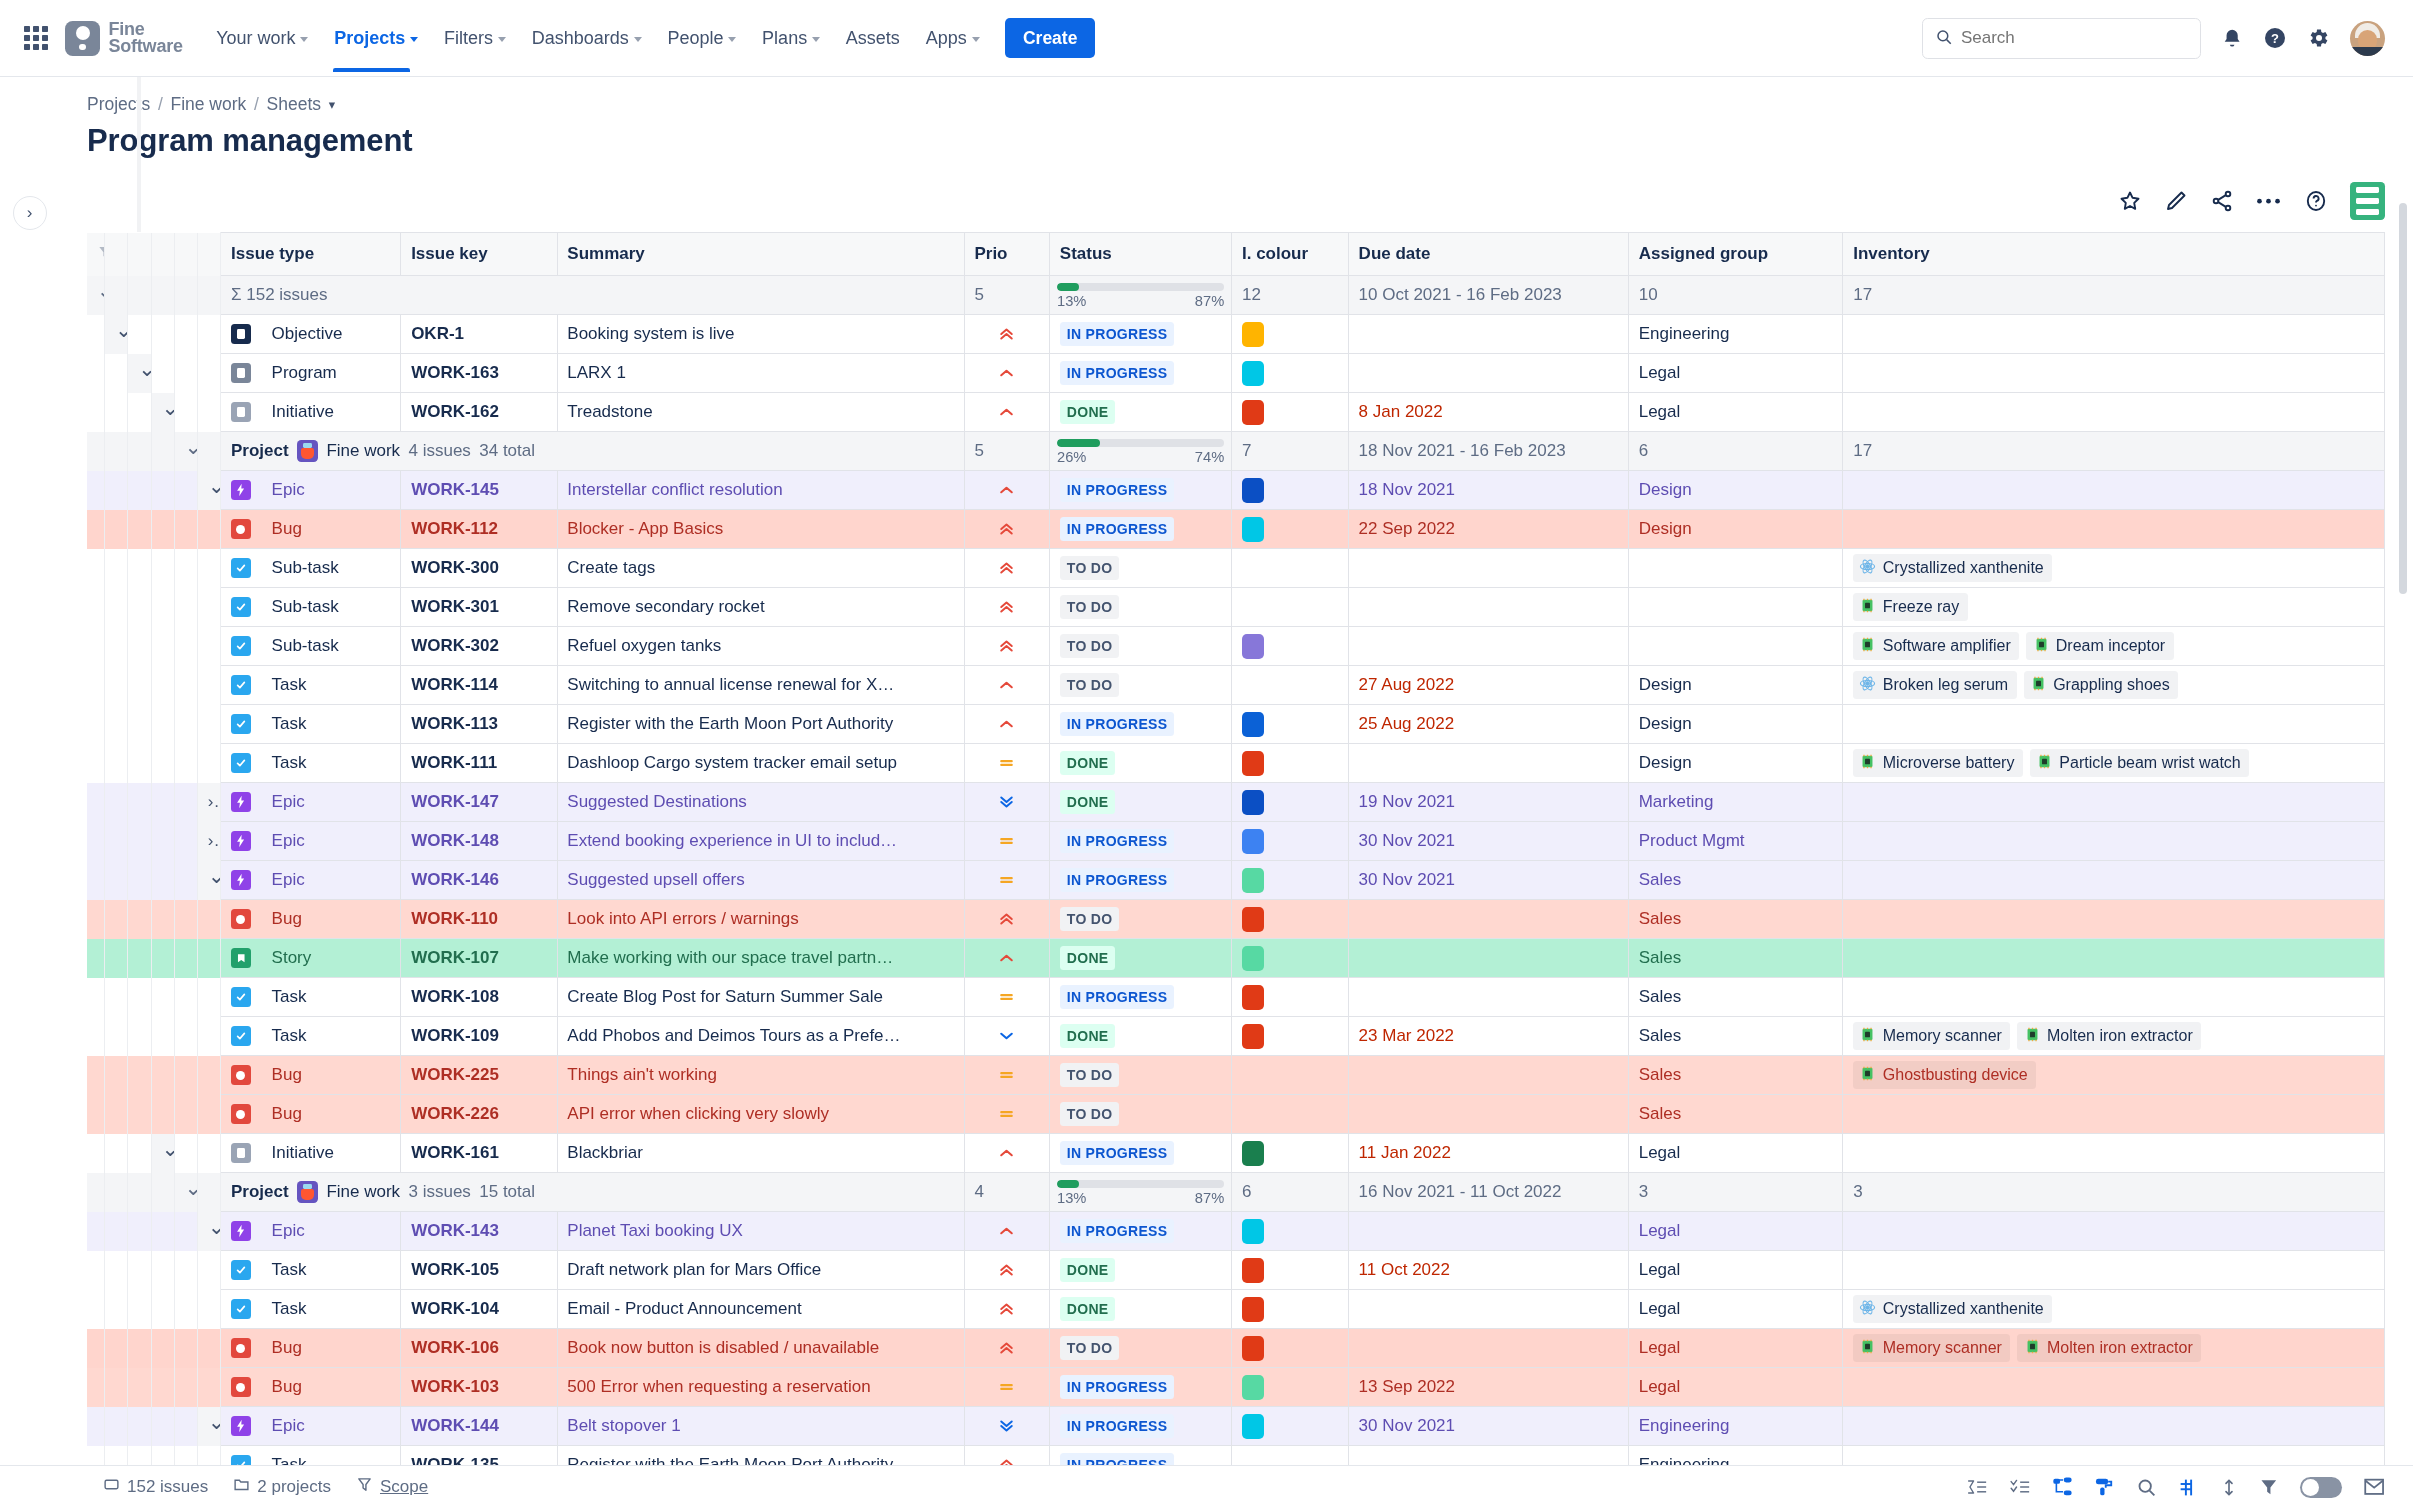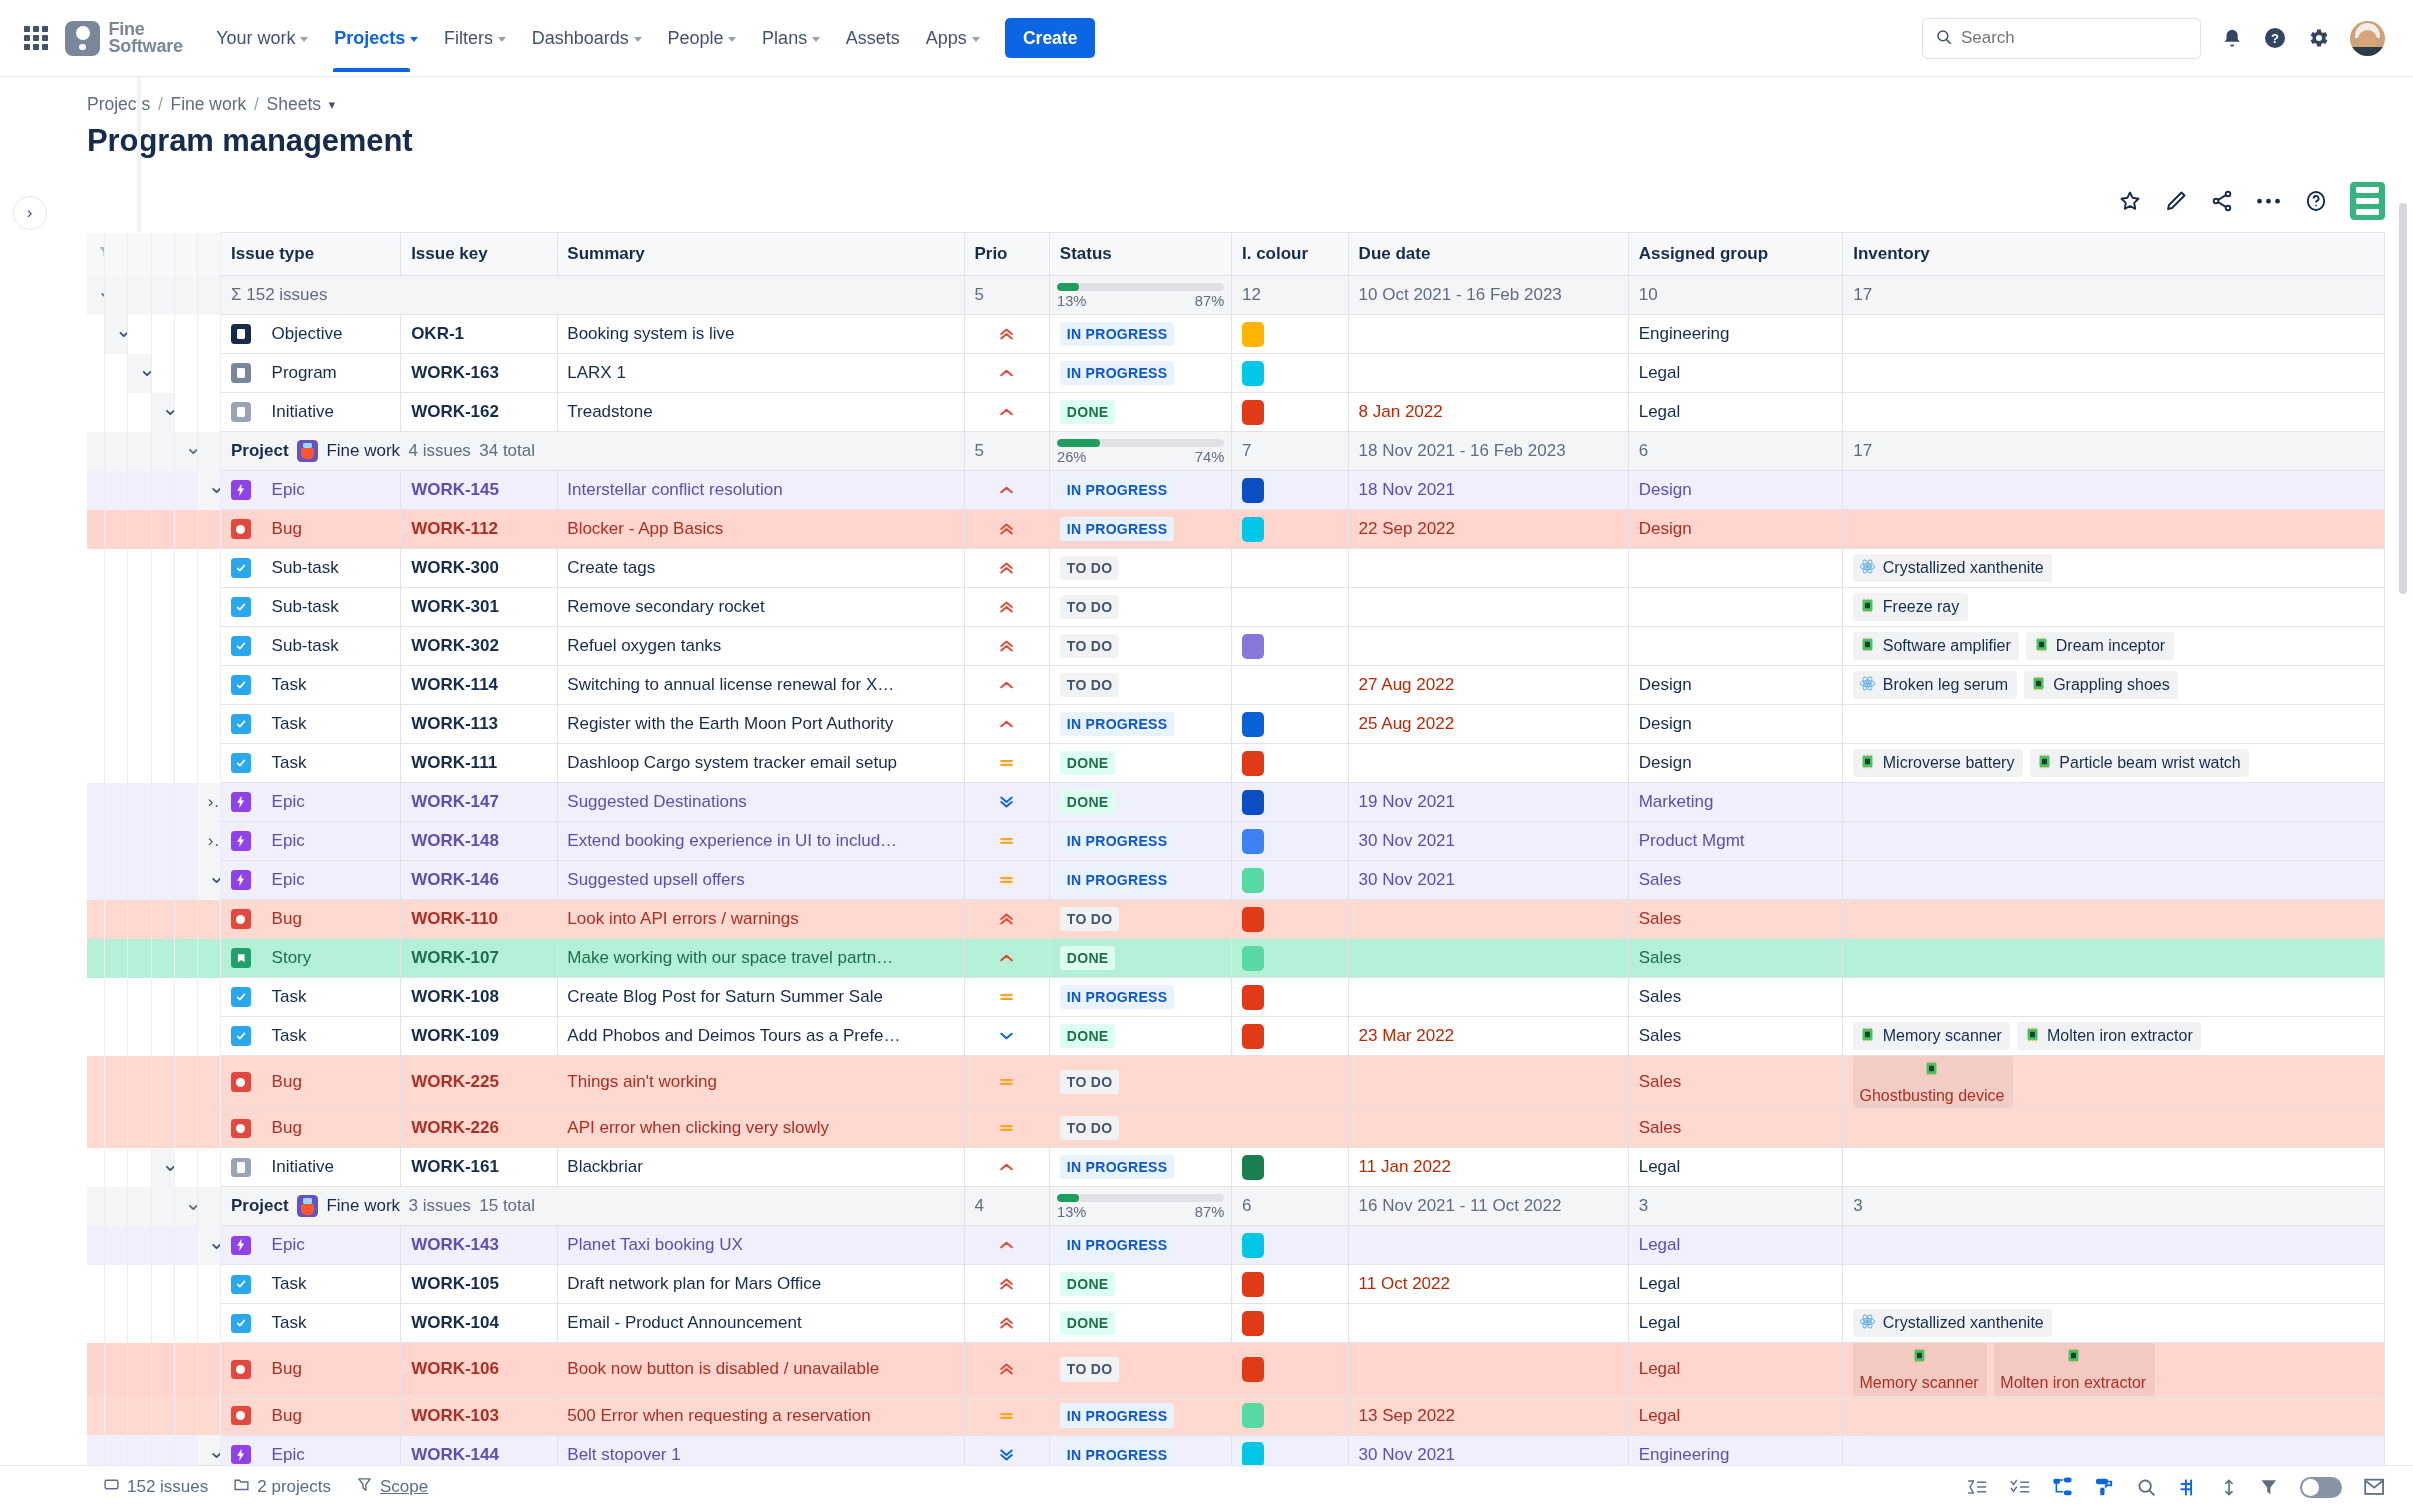--- a/index.html
+++ b/index.html
@@ -128,21 +128,21 @@
      border-radius:3.5px; padding:4.2px 7px; }
   .st-prog{ background:#e9f2ff; color:#0c56d0;}
   .st-done{ background:#dcfff1; color:#216e4e;}
   .st-todo{ background:#f1f2f4; color:#44546f;}
 
   .swatch{ width:22.3px;height:25px;border-radius:4.9px; display:block;}
 
   .inv{ display:flex; gap:7px; align-items:center; }
   .lozenge{ display:inline-flex; align-items:center; gap:6.3px; background:#f1f2f4; border-radius:3.5px;
      padding:3.5px 8.4px 3.5px 6.3px; font-size:16px; }
-  tr.bug .lozenge,tr.bug2 .lozenge{ background:rgba(0,0,0,.05);flex-direction:column;}
+  tr.bug .lozenge,tr.bug2 .lozenge{ background:rgba(0,0,0,.05);}
   .chipico{width:17px;height:17px;flex:0 0 auto;}
 
   
   .footer{ position:absolute; left:0; right:0; bottom:0; height:43px; background:#fff;
      border-top:0.7px solid #e4e7ec; display:flex; align-items:center; padding:0 28px 0 103px; }
   .fleft{ display:flex; align-items:center; gap:25px; font-size:17px; color:#5e6c84;}
   .fitem{ display:flex; align-items:center; gap:7px; }
   .fitem.link{ text-decoration:underline; cursor:pointer;}
   .fright{ margin-left:auto; display:flex; align-items:center; gap:21px;}
   .toggle{ width:42px;height:21px;border-radius:10.5px;background:#8993a4;position:relative;cursor:pointer;}

